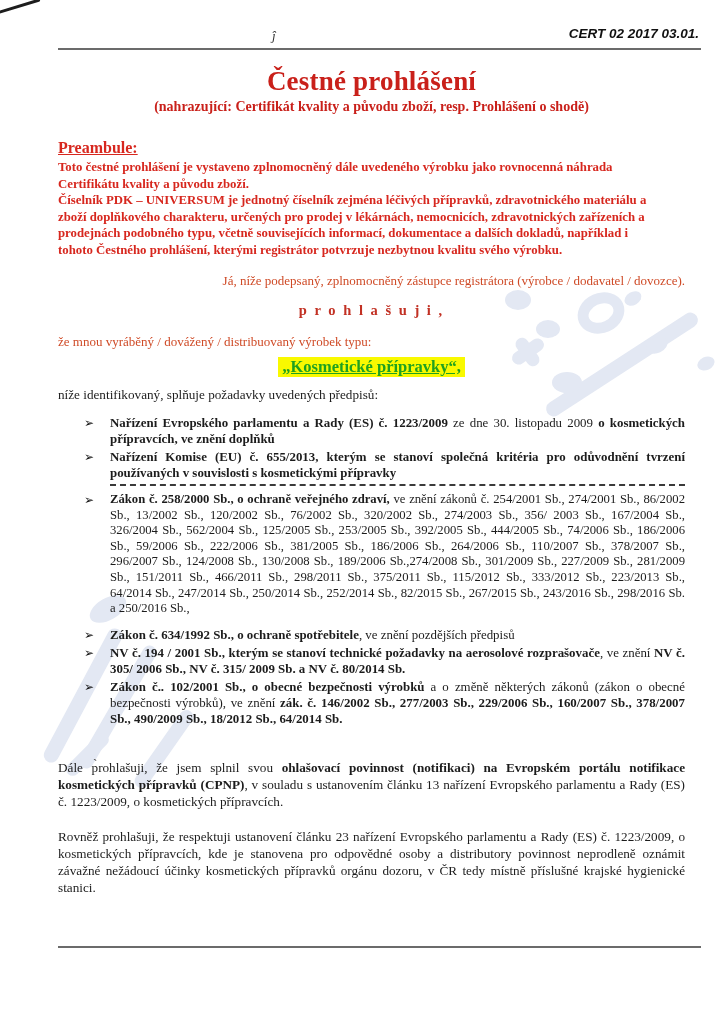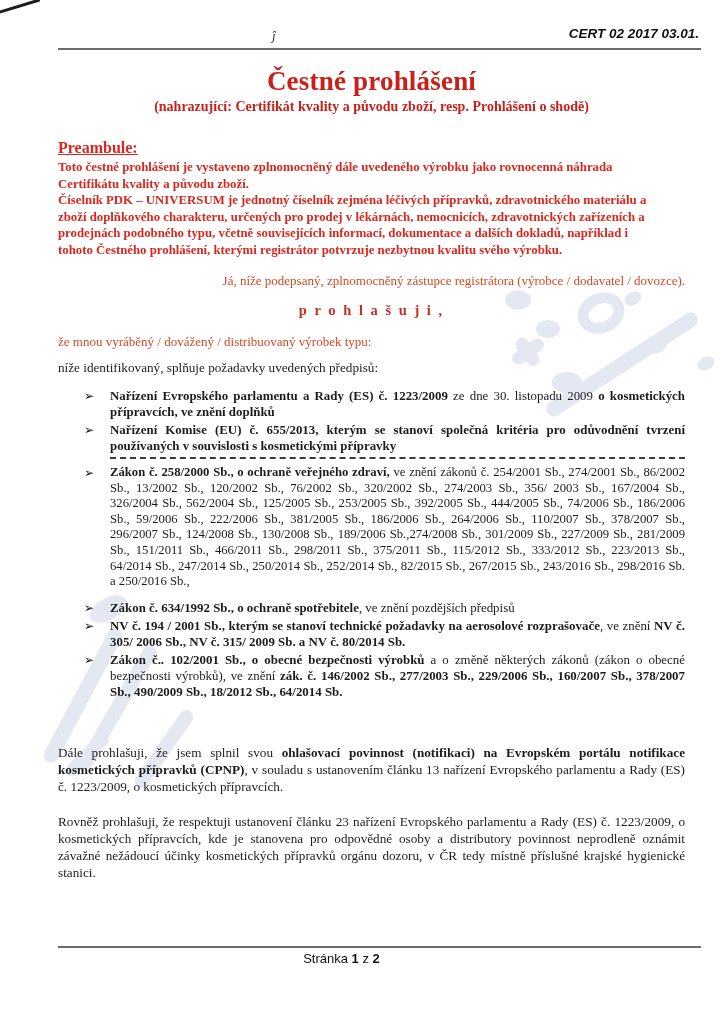--- a/index.html
+++ b/index.html
@@ -52,21 +52,21 @@
 
   .reg-list{margin-top:12px;padding-left:26px;}
   .reg-item{display:flex;margin-bottom:2px;}
   .reg-item .bullet{width:26px;flex:0 0 26px;font-size:12px;color:#111;padding-top:1px;}
   .reg-item .reg-text{flex:1;font-size:12.9px;line-height:16px;text-align:justify;}
   .reg-item.big .reg-text{font-size:12.7px;line-height:15.6px;}
   .dashed-sep{border-top:2px dashed #3a3a3a;margin:3px 0 6px 26px;}
   .gap-8{height:8px;}
 
   .para{font-size:13.2px;line-height:17px;text-align:justify;width:627px;}
-  .para1{margin-top:44px;}
+  .para1{margin-top:32px;}
   .para2{margin-top:18px;}
 
   .frule{position:absolute;left:58px;right:22px;top:946px;border-top:2px solid var(--rule-gray);z-index:1;}
   .pagenum{position:absolute;left:0;right:40px;top:951px;text-align:center;z-index:1;
            font-family:"Liberation Sans",sans-serif;font-size:13px;color:#111;}
 </style>
 </head>
 <body>
 
 <div class="page">
@@ -105,20 +105,23 @@
 
     <div class="pre-head">Preambule:</div>
     <div class="pre-block">
       <p>Toto čestné prohlášení je vystaveno zplnomocněný dále uvedeného výrobku jako rovnocenná náhrada Certifikátu kvality a původu zboží.</p>
       <p>Číselník PDK – UNIVERSUM je jednotný číselník zejména léčivých přípravků, zdravotnického materiálu a zboží doplňkového charakteru, určených pro prodej v lékárnách, nemocnicích, zdravotnických zařízeních a prodejnách podobného typu, včetně souvisejících informací, dokumentace a dalších dokladů, například i tohoto Čestného prohlášení, kterými registrátor potvrzuje nezbytnou kvalitu svého výrobku.</p>
     </div>
 
     <p class="intro">Já, níže podepsaný, zplnomocněný zástupce registrátora (výrobce / dodavatel / dovozce).</p>
     <p class="verb">p r o h l a š u j i ,</p>
     <p class="product-line">že mnou vyráběný / dovážený  / distribuovaný výrobek typu:</p>
+    <p class="product-wrap">
+      <span class="product-name">„Kosmetické přípravky“,</span>
+    </p>
     <p class="follow">níže identifikovaný, splňuje požadavky uvedených předpisů:</p>
 
     <div class="reg-list">
       <div class="reg-item">
         <span class="bullet">➢</span>
         <div class="reg-text"><span style="font-weight: bold;">Nařízení Evropského parlamentu a Rady (ES) č. 1223/2009 </span><span>ze dne 30. listopadu 2009 </span><span style="font-weight: bold;">o kosmetických přípravcích, ve znění doplňků</span></div>
       </div>
       <div class="reg-item">
         <span class="bullet">➢</span>
         <div class="reg-text"><span style="font-weight: bold;">Nařízení Komise (EU) č. 655/2013, kterým se stanoví společná kritéria pro odůvodnění tvrzení používaných v souvislosti s kosmetickými přípravky</span></div>
@@ -142,15 +145,14 @@
         <div class="reg-text"><span style="font-weight: bold;">Zákon č.. 102/2001 Sb., o obecné bezpečnosti výrobků</span><span> a o změně některých zákonů (zákon o obecné bezpečnosti výrobků), ve znění </span><span style="font-weight: bold;">zák. č. 146/2002 Sb., 277/2003 Sb., 229/2006 Sb., 160/2007 Sb., 378/2007 Sb., 490/2009 Sb., 18/2012 Sb., 64/2014 Sb.</span></div>
       </div>
     </div>
 
     <p class="para para1"><span>Dále prohlašuji, že jsem splnil svou </span><span style="font-weight: bold;">ohlašovací povinnost (notifikaci) na Evropském portálu notifikace kosmetických přípravků (CPNP)</span><span>, v souladu s ustanovením článku 13 nařízení Evropského parlamentu a Rady (ES) č. 1223/2009, o kosmetických přípravcích.</span></p>
     <p class="para para2">Rovněž prohlašuji, že respektuji ustanovení článku 23 nařízení Evropského parlamentu a Rady (ES) č. 1223/2009, o kosmetických přípravcích, kde je stanovena pro odpovědné osoby a distributory povinnost neprodleně oznámit závažné nežádoucí účinky kosmetických přípravků orgánu dozoru, v ČR tedy místně příslušné krajské hygienické stanici.</p>
 
   </div>
 
   <div class="frule"></div>
-  <div class="pagenum"><span>Stránka </span><span style="font-weight: bold;">1</span><span> z </span><span style="font-weight: bold;">2</span></div>
 
 </div>
 
 </body></html>

